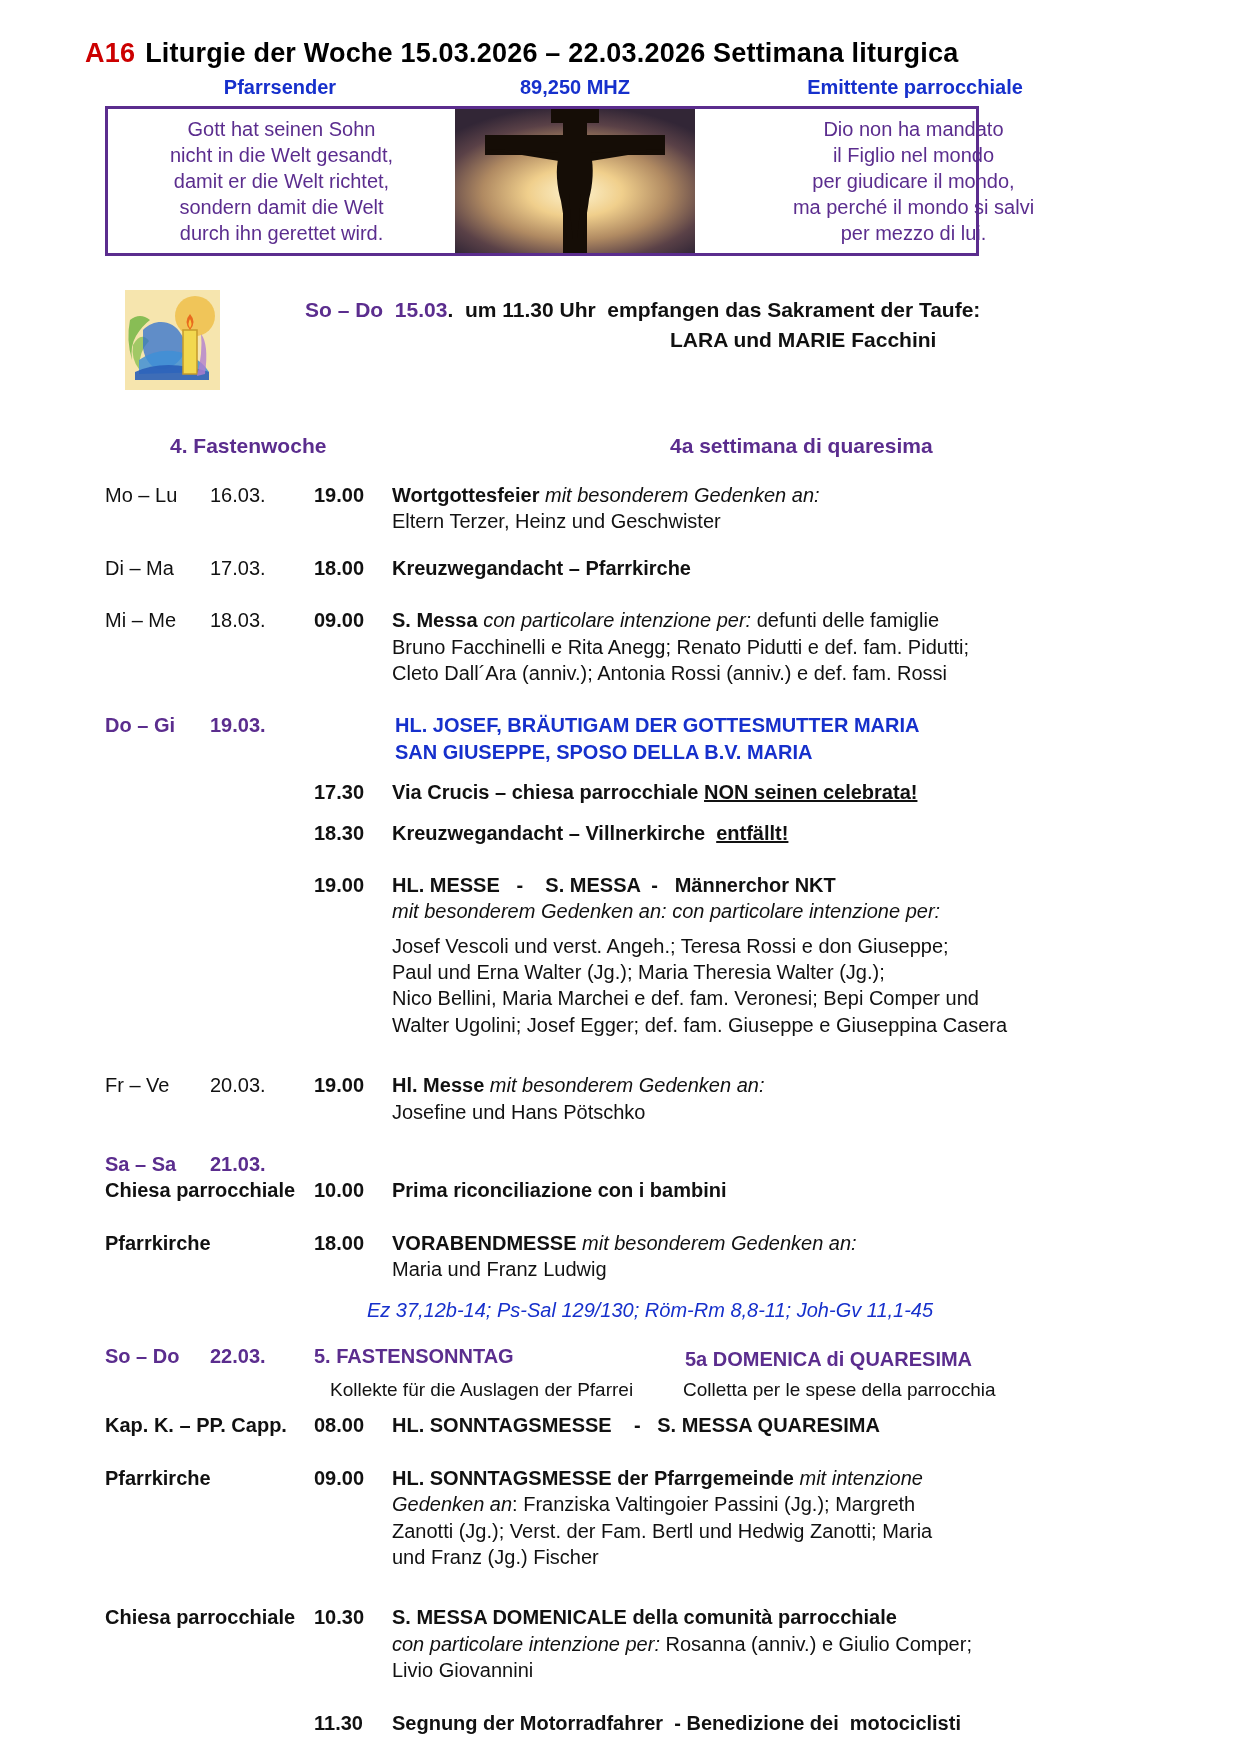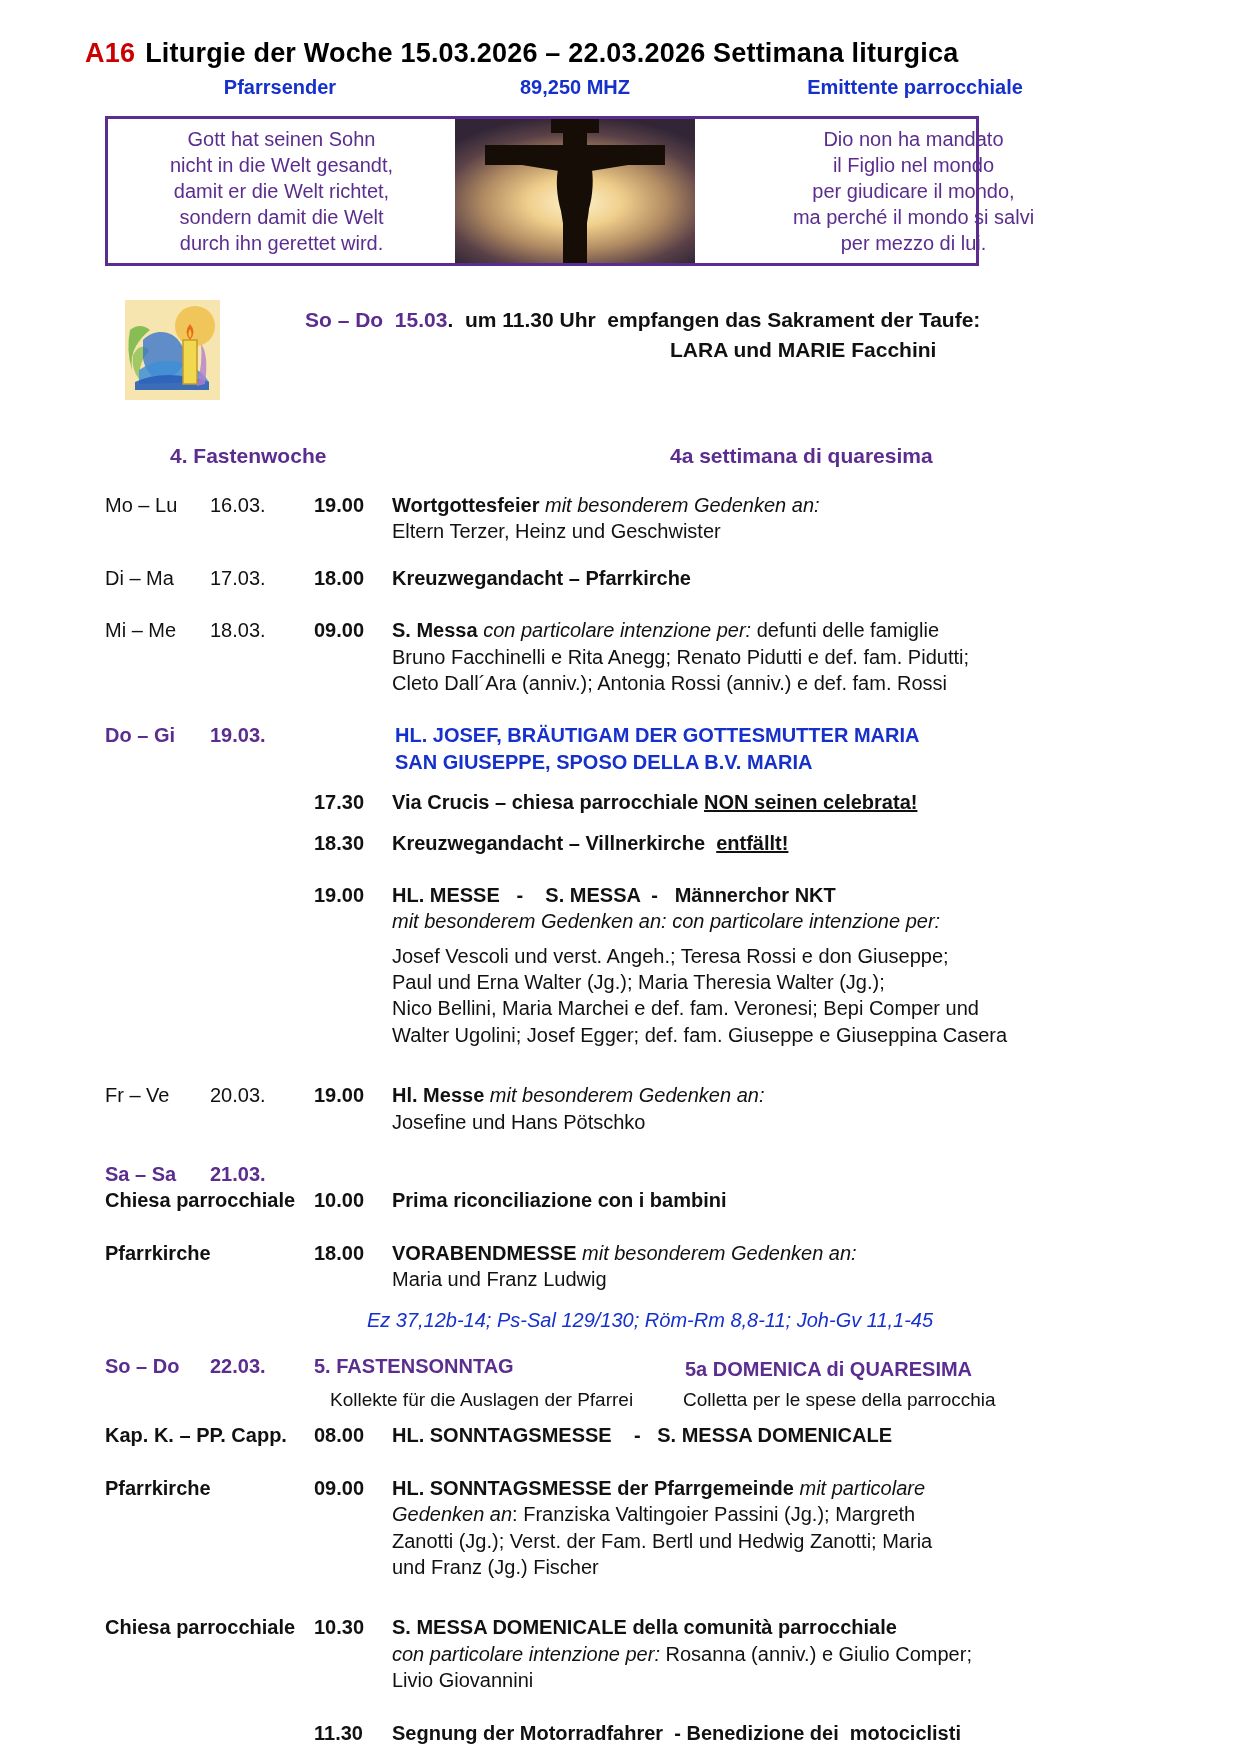--- a/index.html
+++ b/index.html
@@ -15,21 +15,21 @@
 
   
   .title-line { font-size:27px; font-weight:bold; color:#000; letter-spacing:.2px; margin-left:-20px; white-space:nowrap; }
   .code { color:#cc0000; margin-right:10px; }
   .subheader { display:flex; font-weight:bold; color:#1630cc; font-size:20px; margin-top:2px; }
   .subheader .s1 { width:350px; text-align:center; }
   .subheader .s2 { width:240px; text-align:center; }
   .subheader .s3 { width:440px; text-align:center; }
 
   
-  .gospel-box { display:flex; border:3px solid #5b2d8e; width:874px; height:150px; margin-top:16px; }
+  .gospel-box { display:flex; border:3px solid #5b2d8e; width:874px; height:150px; margin-top:6px; }
   .gospel-cell { flex:none; display:flex; flex-direction:column; justify-content:center; text-align:center; color:#5b2d8e; font-size:20px; line-height:26px; }
   .gospel-de { width:347px; }
   .gospel-it { width:437px; }
   .crucifix { width:240px; height:144px; flex:none; position:relative; overflow:hidden;
     background:radial-gradient(ellipse 70% 60% at 50% 58%, #fdf3cf 0%, #f0cf8c 28%, #b08a62 55%, #5a4147 80%, #322636 100%); }
   .crucifix svg { position:absolute; inset:0; }
 
   
   .baptism { display:flex; margin-top:34px; min-height:104px; }
   .baptism-art { width:95px; height:100px; flex:none; margin-left:20px; }
@@ -254,27 +254,27 @@
     </div>
     <div class="gap8"></div>
     <div class="collect-line">
       <span class="cl1">Kollekte für die Auslagen der Pfarrei</span>
       <span class="cl2">Colletta per le spese della parrocchia</span>
     </div>
     <div class="gap8"></div>
     <div class="row">
       <span class="c-place">Kap. K. – PP. Capp.</span>
       <span class="c-time">08.00</span>
-      <span class="c-desc bold pre">HL. SONNTAGSMESSE    -   S. MESSA DOMENICALE</span>
+      <span class="c-desc bold pre">HL. SONNTAGSMESSE    -   S. MESSA QUARESIMA</span>
     </div>
     <div class="gap26"></div>
     <div class="row">
       <span class="c-place">Pfarrkirche</span>
       <span class="c-time">09.00</span>
-      <span class="c-desc"><span class="bold pre">HL. SONNTAGSMESSE der Pfarrgemeinde </span><span class="ital">mit particolare</span></span>
+      <span class="c-desc"><span class="bold pre">HL. SONNTAGSMESSE der Pfarrgemeinde </span><span class="ital">mit intenzione</span></span>
     </div>
     <div class="row cont">
       <span><span class="ital">Gedenken an</span><span>: Franziska Valtingoier Passini (Jg.); Margreth</span></span>
     </div>
     <div class="row cont">
       <span>Zanotti (Jg.); Verst. der Fam. Bertl und Hedwig Zanotti; Maria</span>
     </div>
     <div class="row cont">
       <span>und Franz (Jg.) Fischer</span>
     </div>

